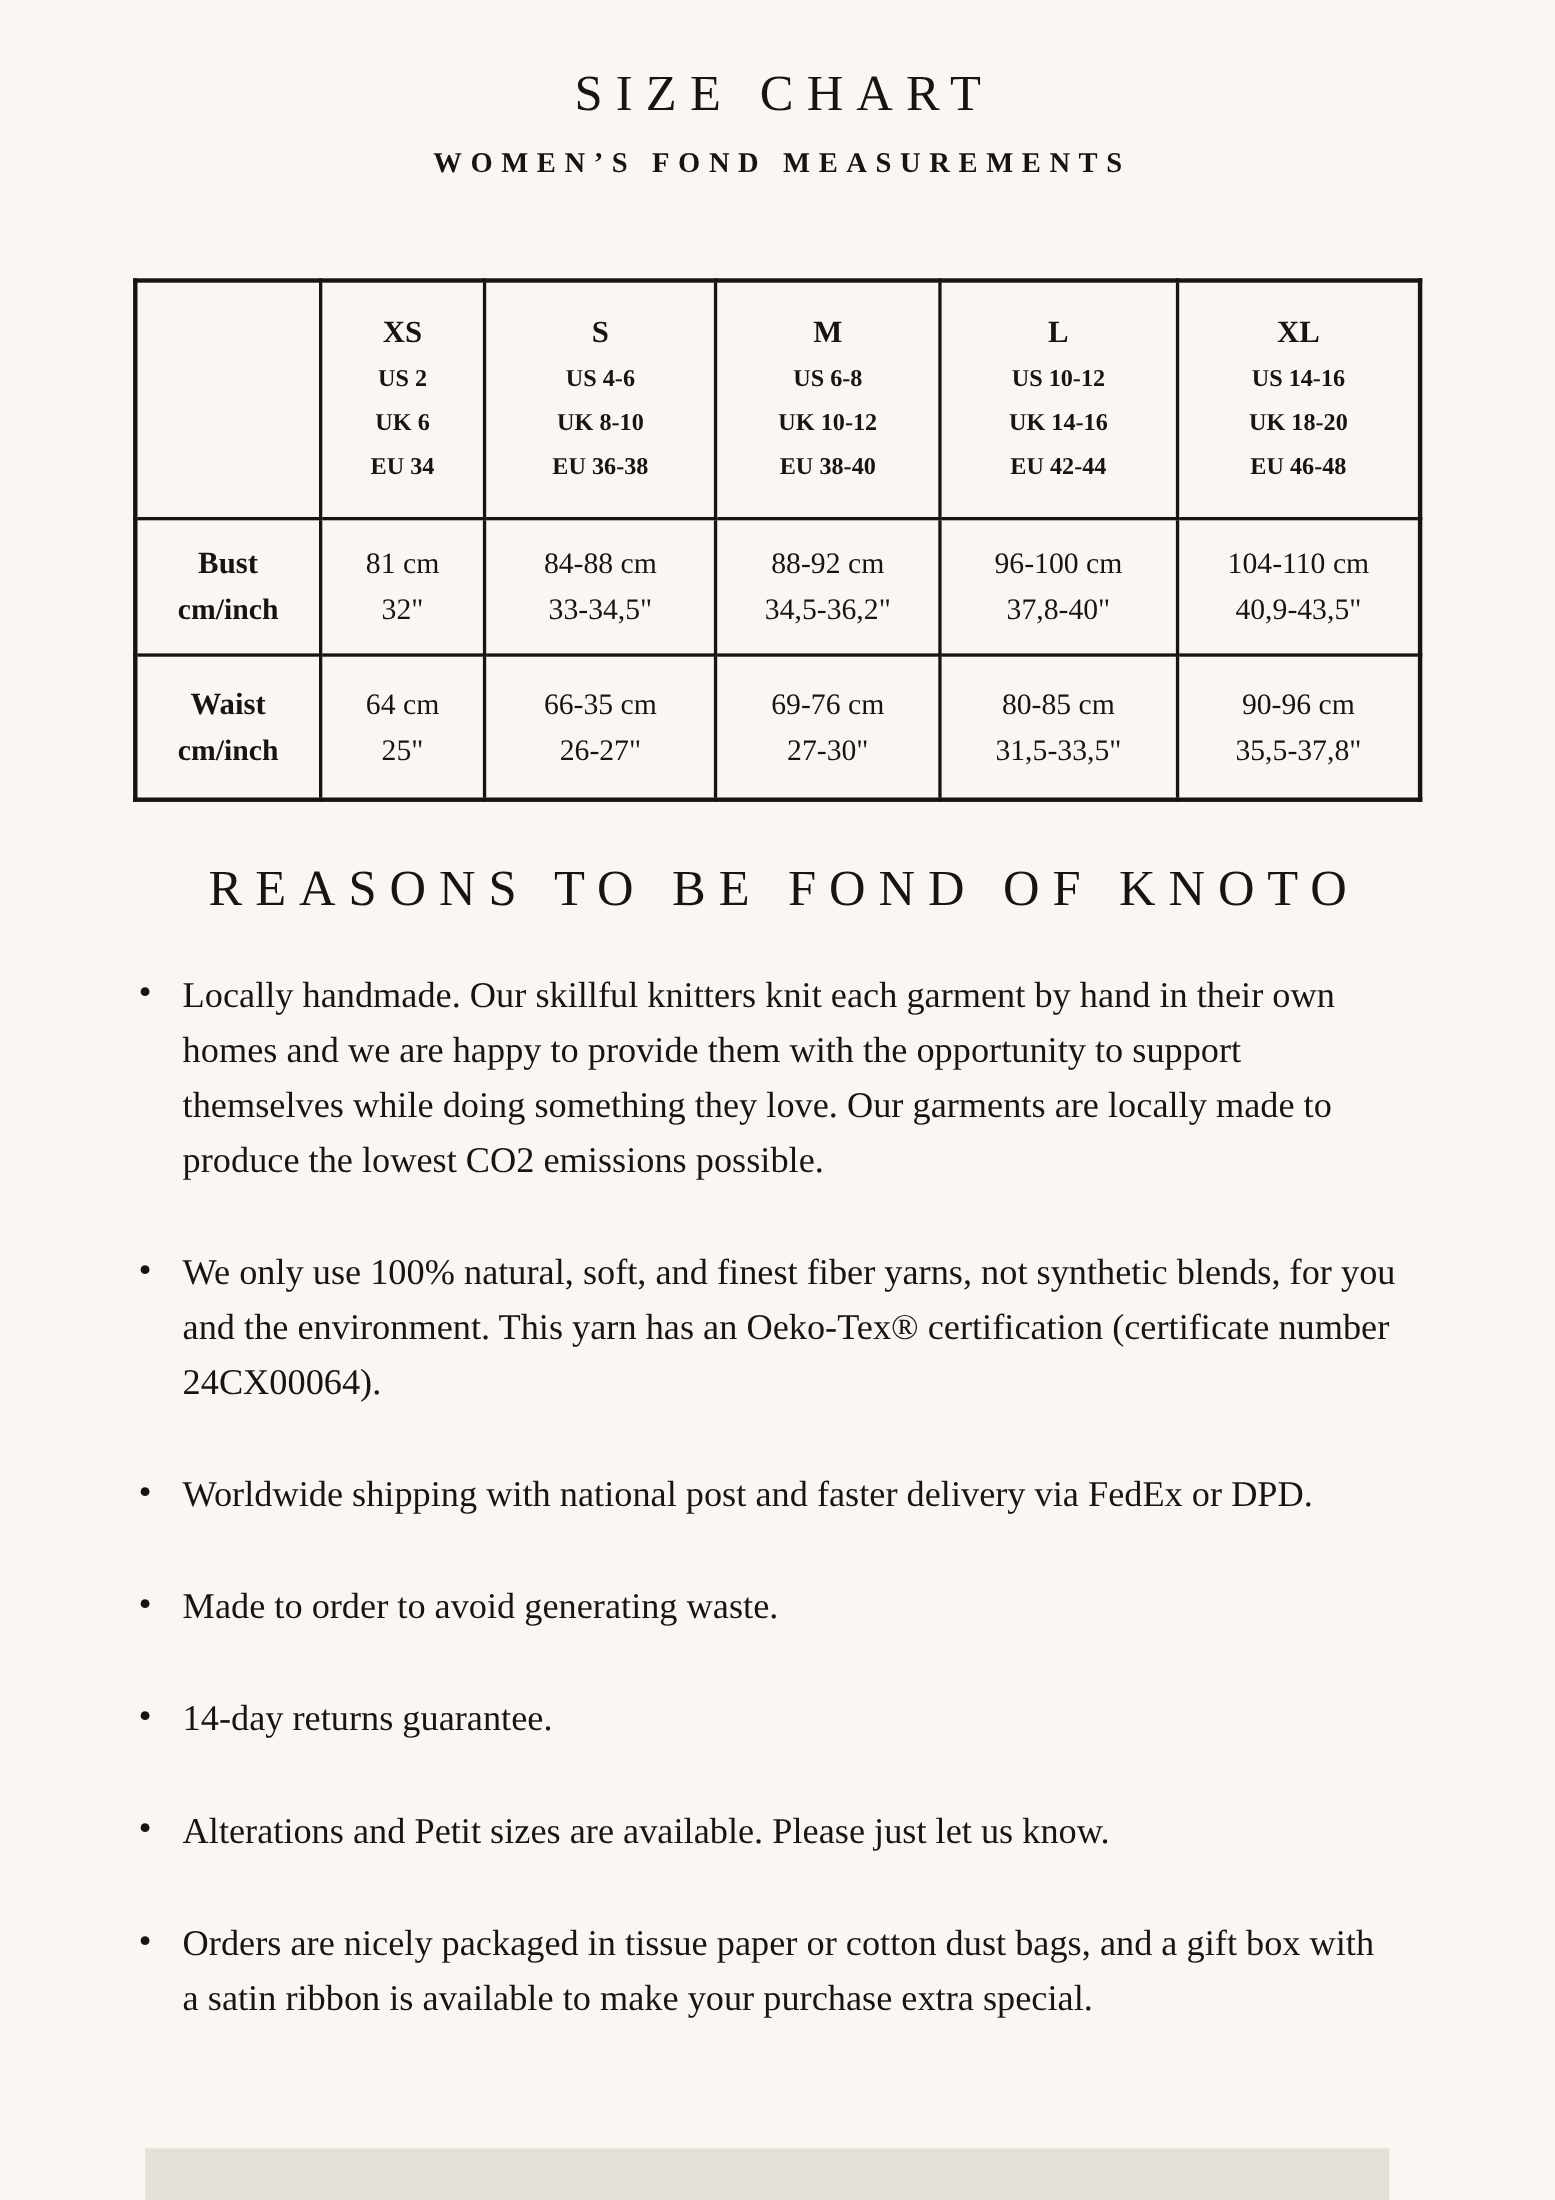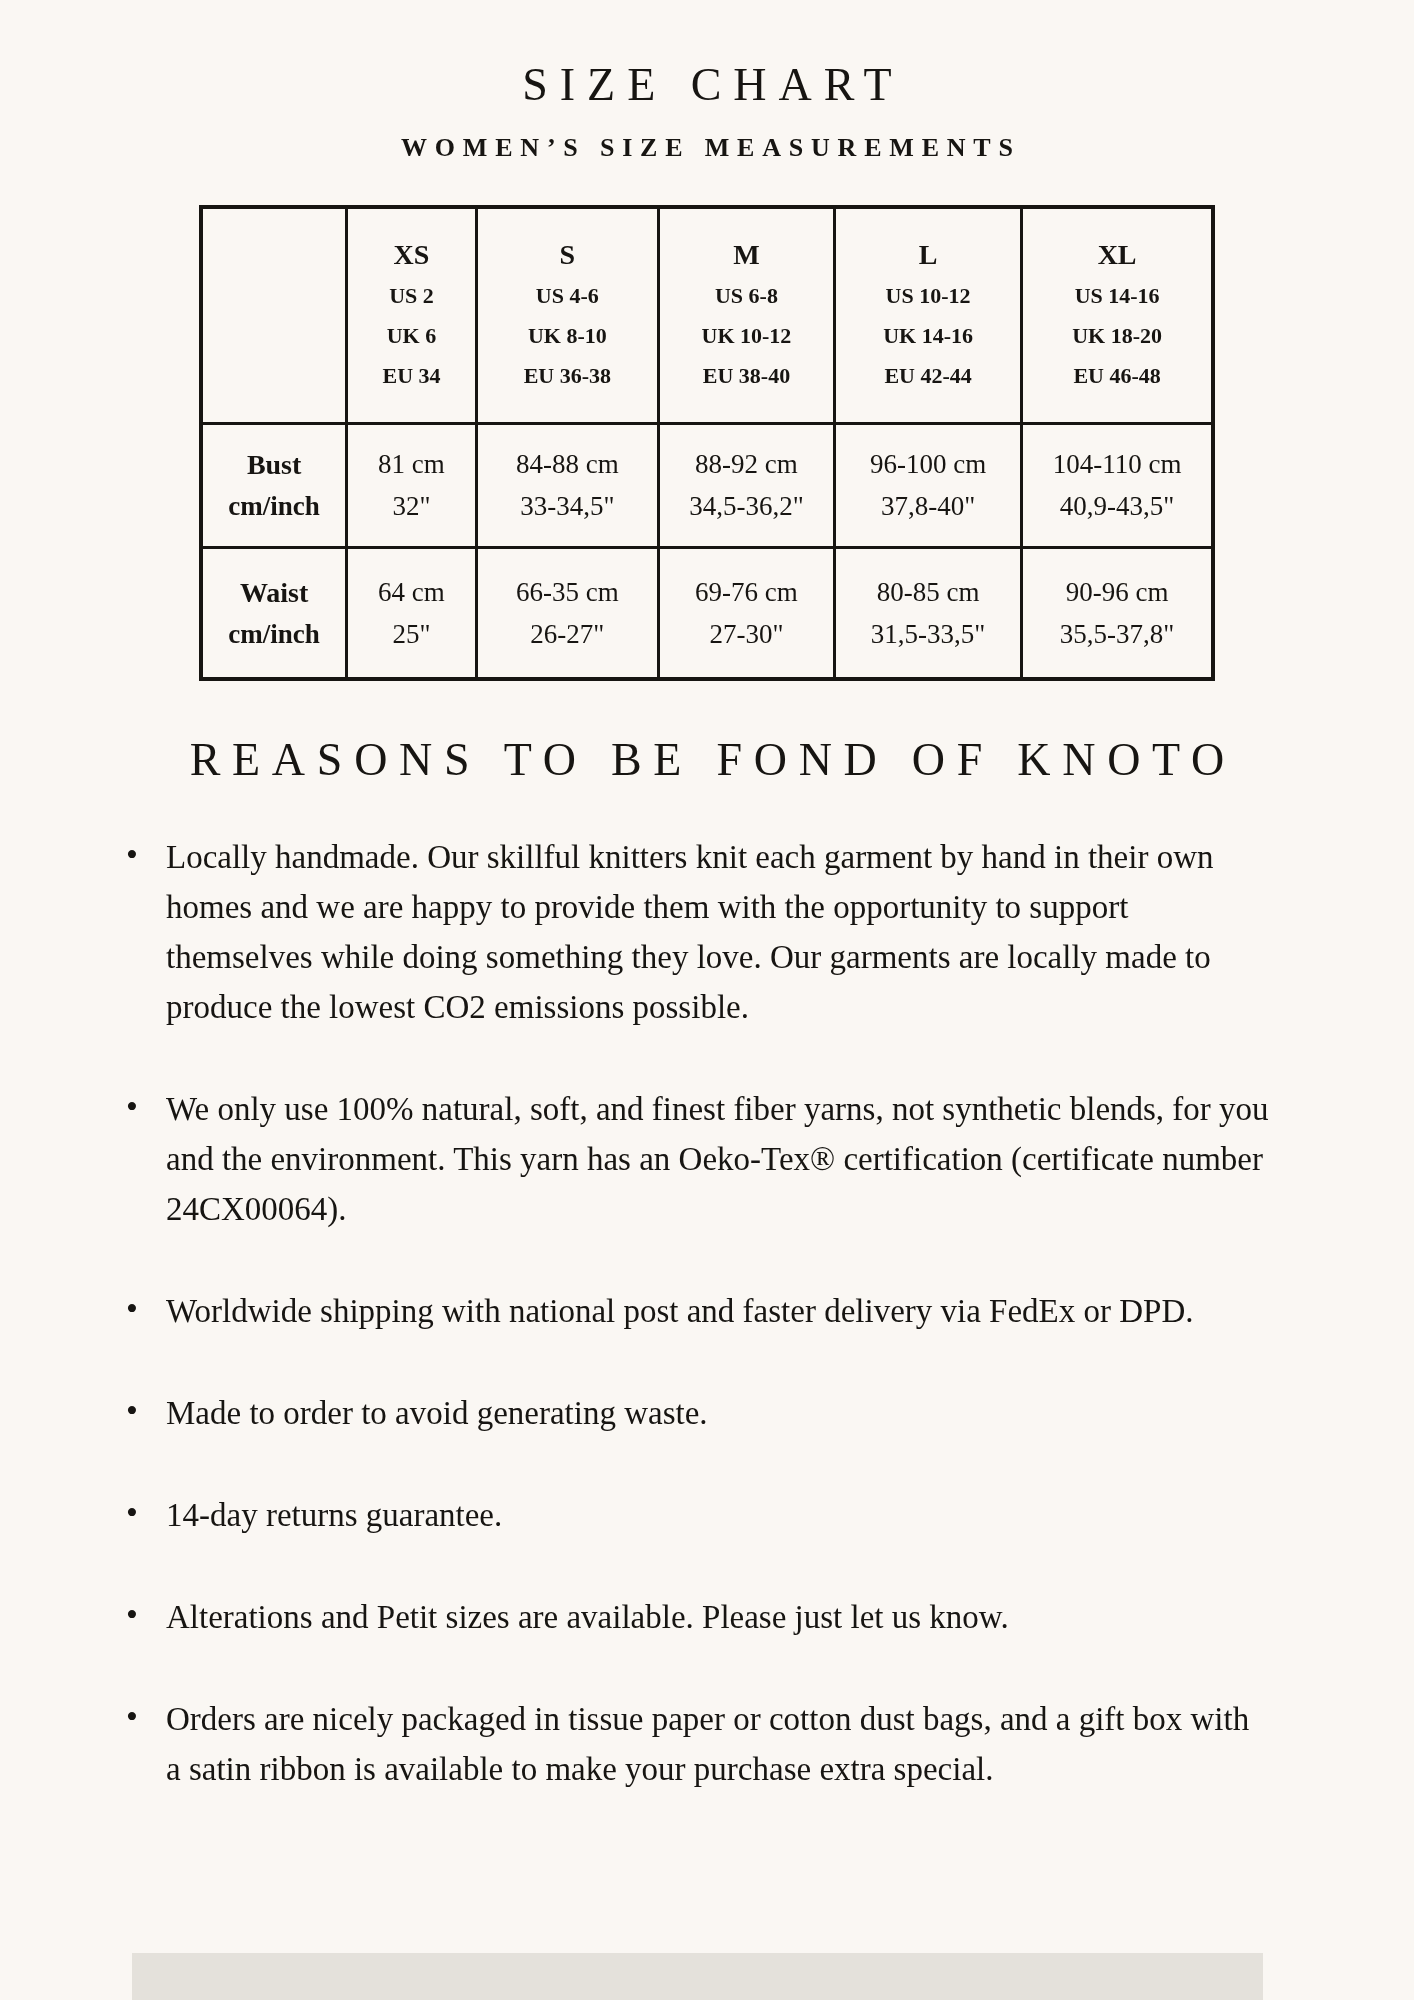--- a/index.html
+++ b/index.html
@@ -32,22 +32,22 @@
     margin:0;
     padding-top:22px;
     text-align:center;
     font-size:26px;
     font-weight:bold;
     letter-spacing:0.30em;
     text-indent:0.30em;
     white-space:nowrap;
   }
   .size-table-wrap{
-    width:1016px;
-    margin:42px auto 0 auto;
+    width:1172px;
+    margin:90px auto 0 auto;
   }
   table.size-table{
     width:100%;
     border-collapse:collapse;
     table-layout:fixed;
   }
   table.size-table th,
   table.size-table td{
     border:3px solid var(--fg);
     text-align:center;
@@ -123,21 +123,21 @@
     top:1953px;
     width:1131px;
     height:47px;
     background:var(--band);
   }
 </style>
 </head>
 <body>
 
 <h1 class="page-title">SIZE CHART</h1>
-<h2 class="page-subtitle">WOMEN’S SIZE MEASUREMENTS</h2>
+<h2 class="page-subtitle">WOMEN’S FOND MEASUREMENTS</h2>
 
 <div class="size-table-wrap">
   <table class="size-table">
     <colgroup>
       <col class="col-label">
         <col class="col-xs">
         <col class="col-s">
         <col class="col-m">
         <col class="col-l">
         <col class="col-xl">

